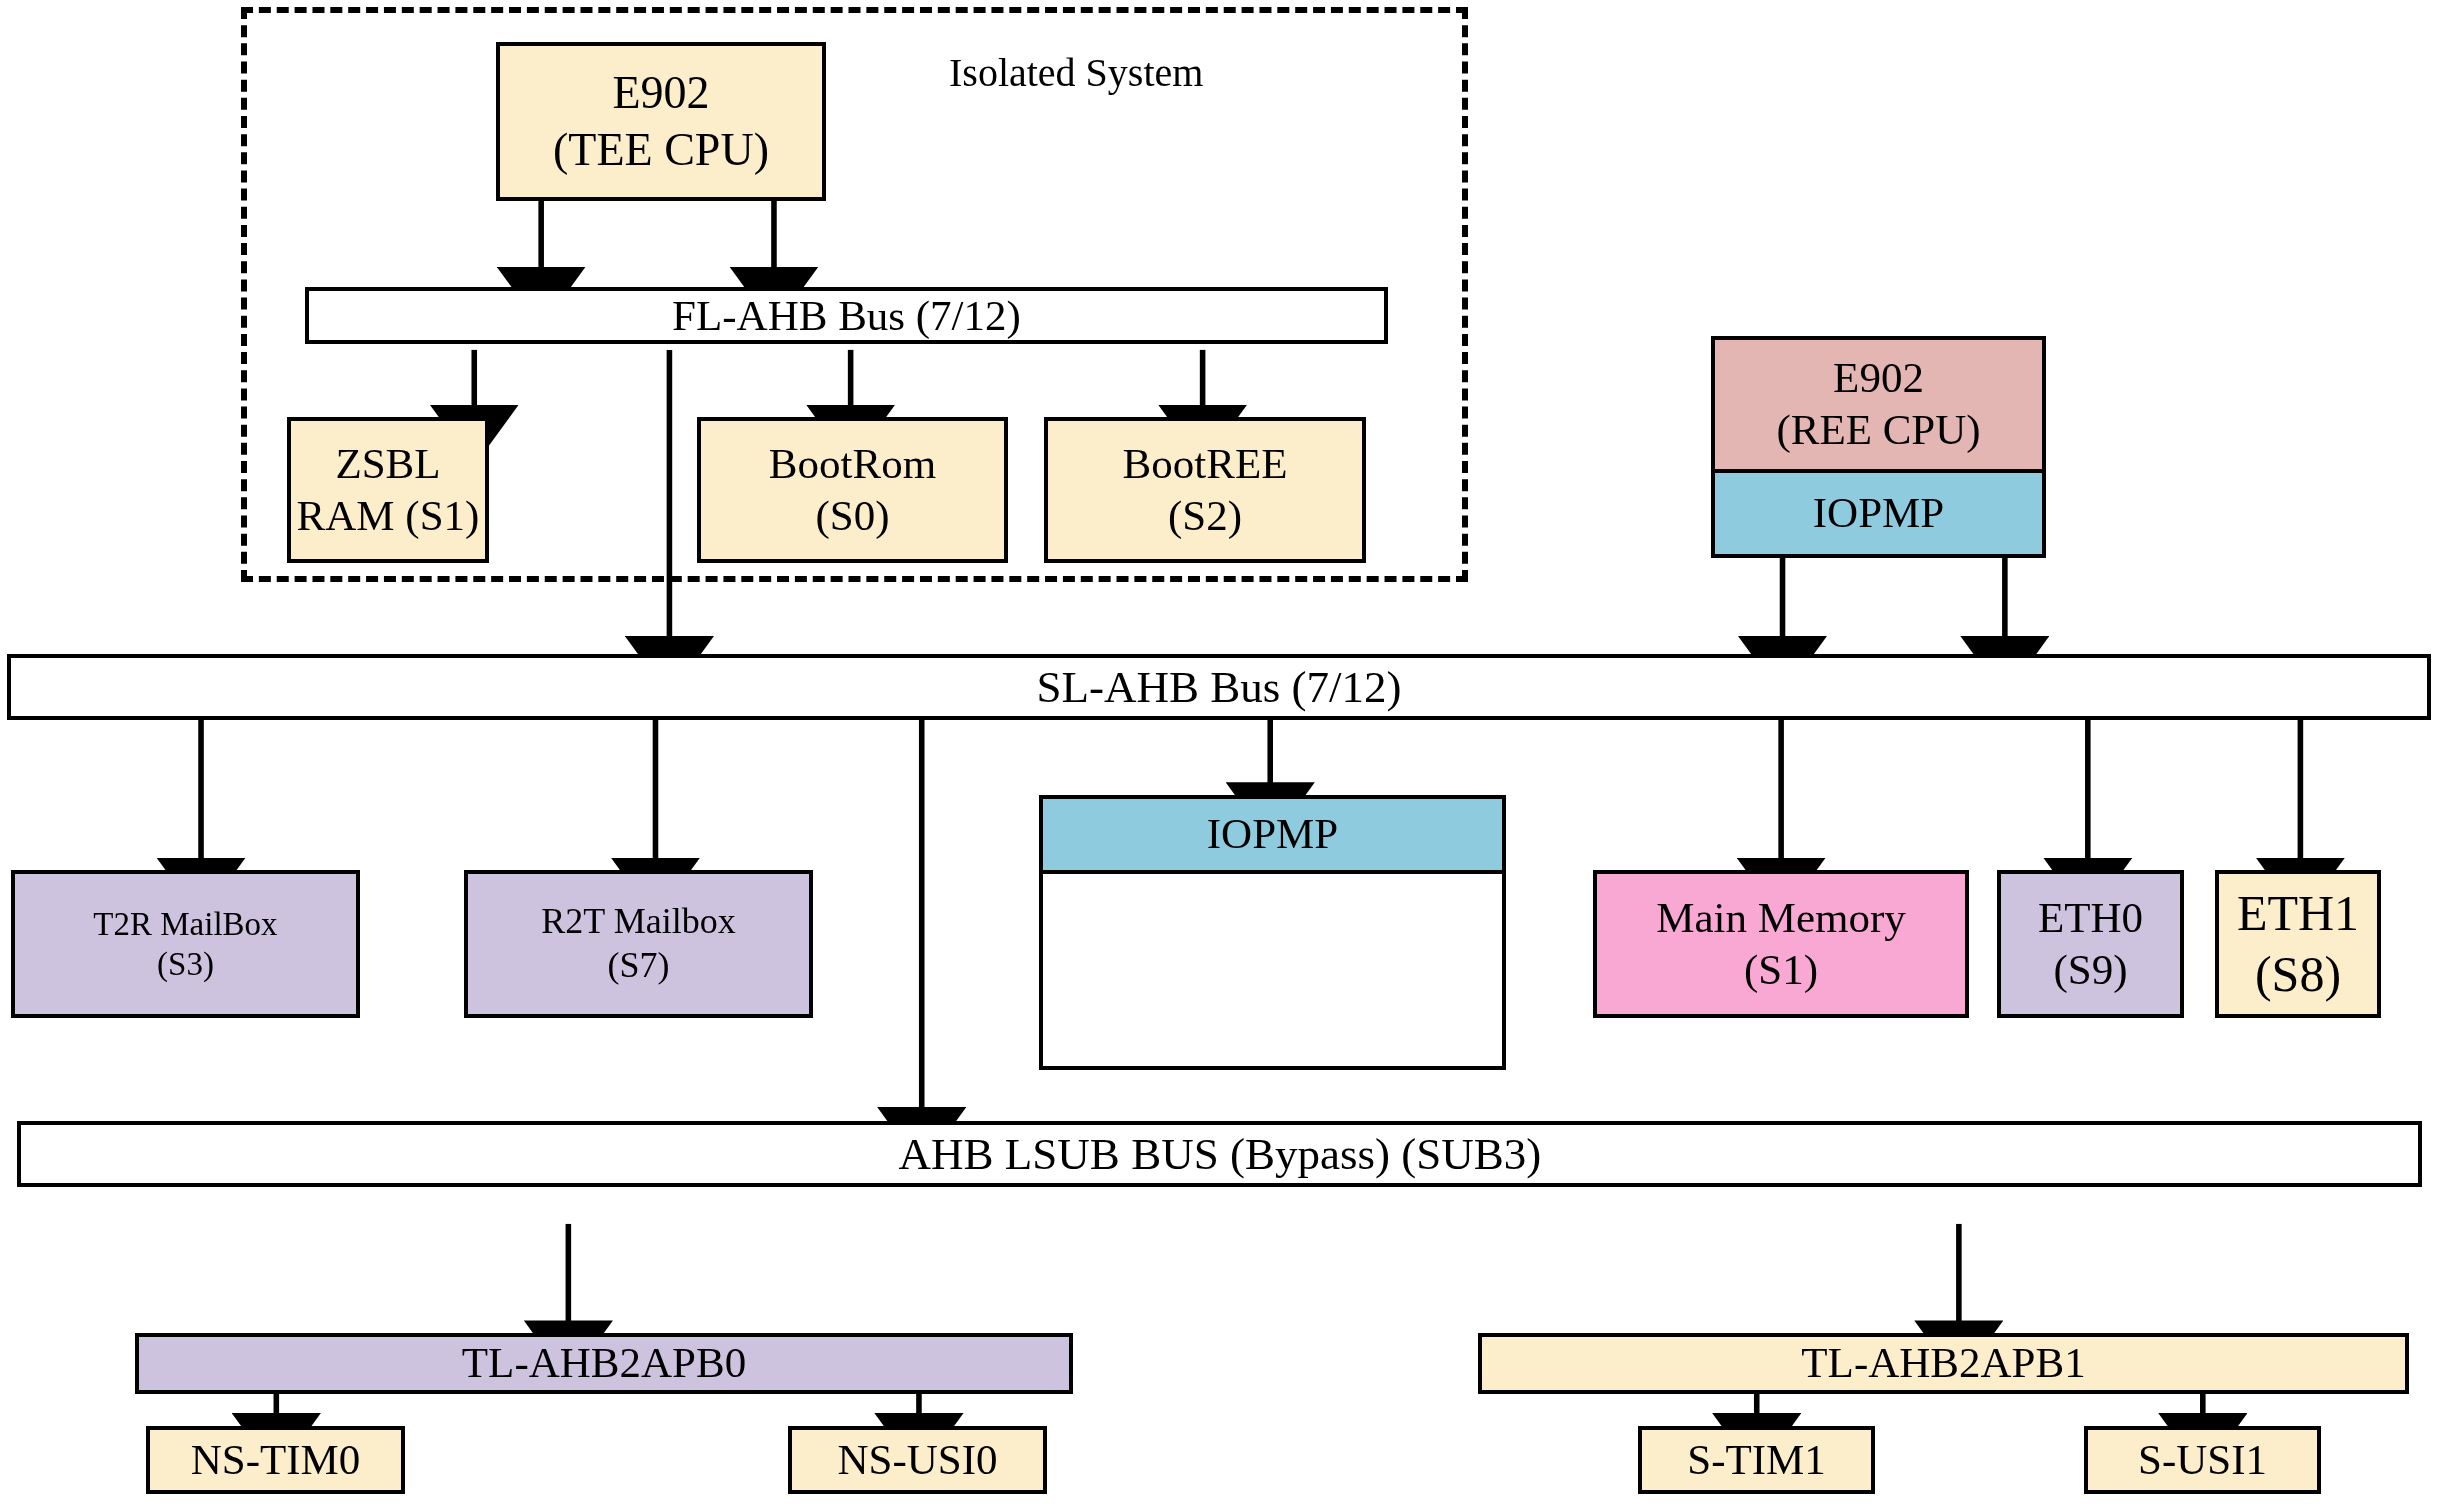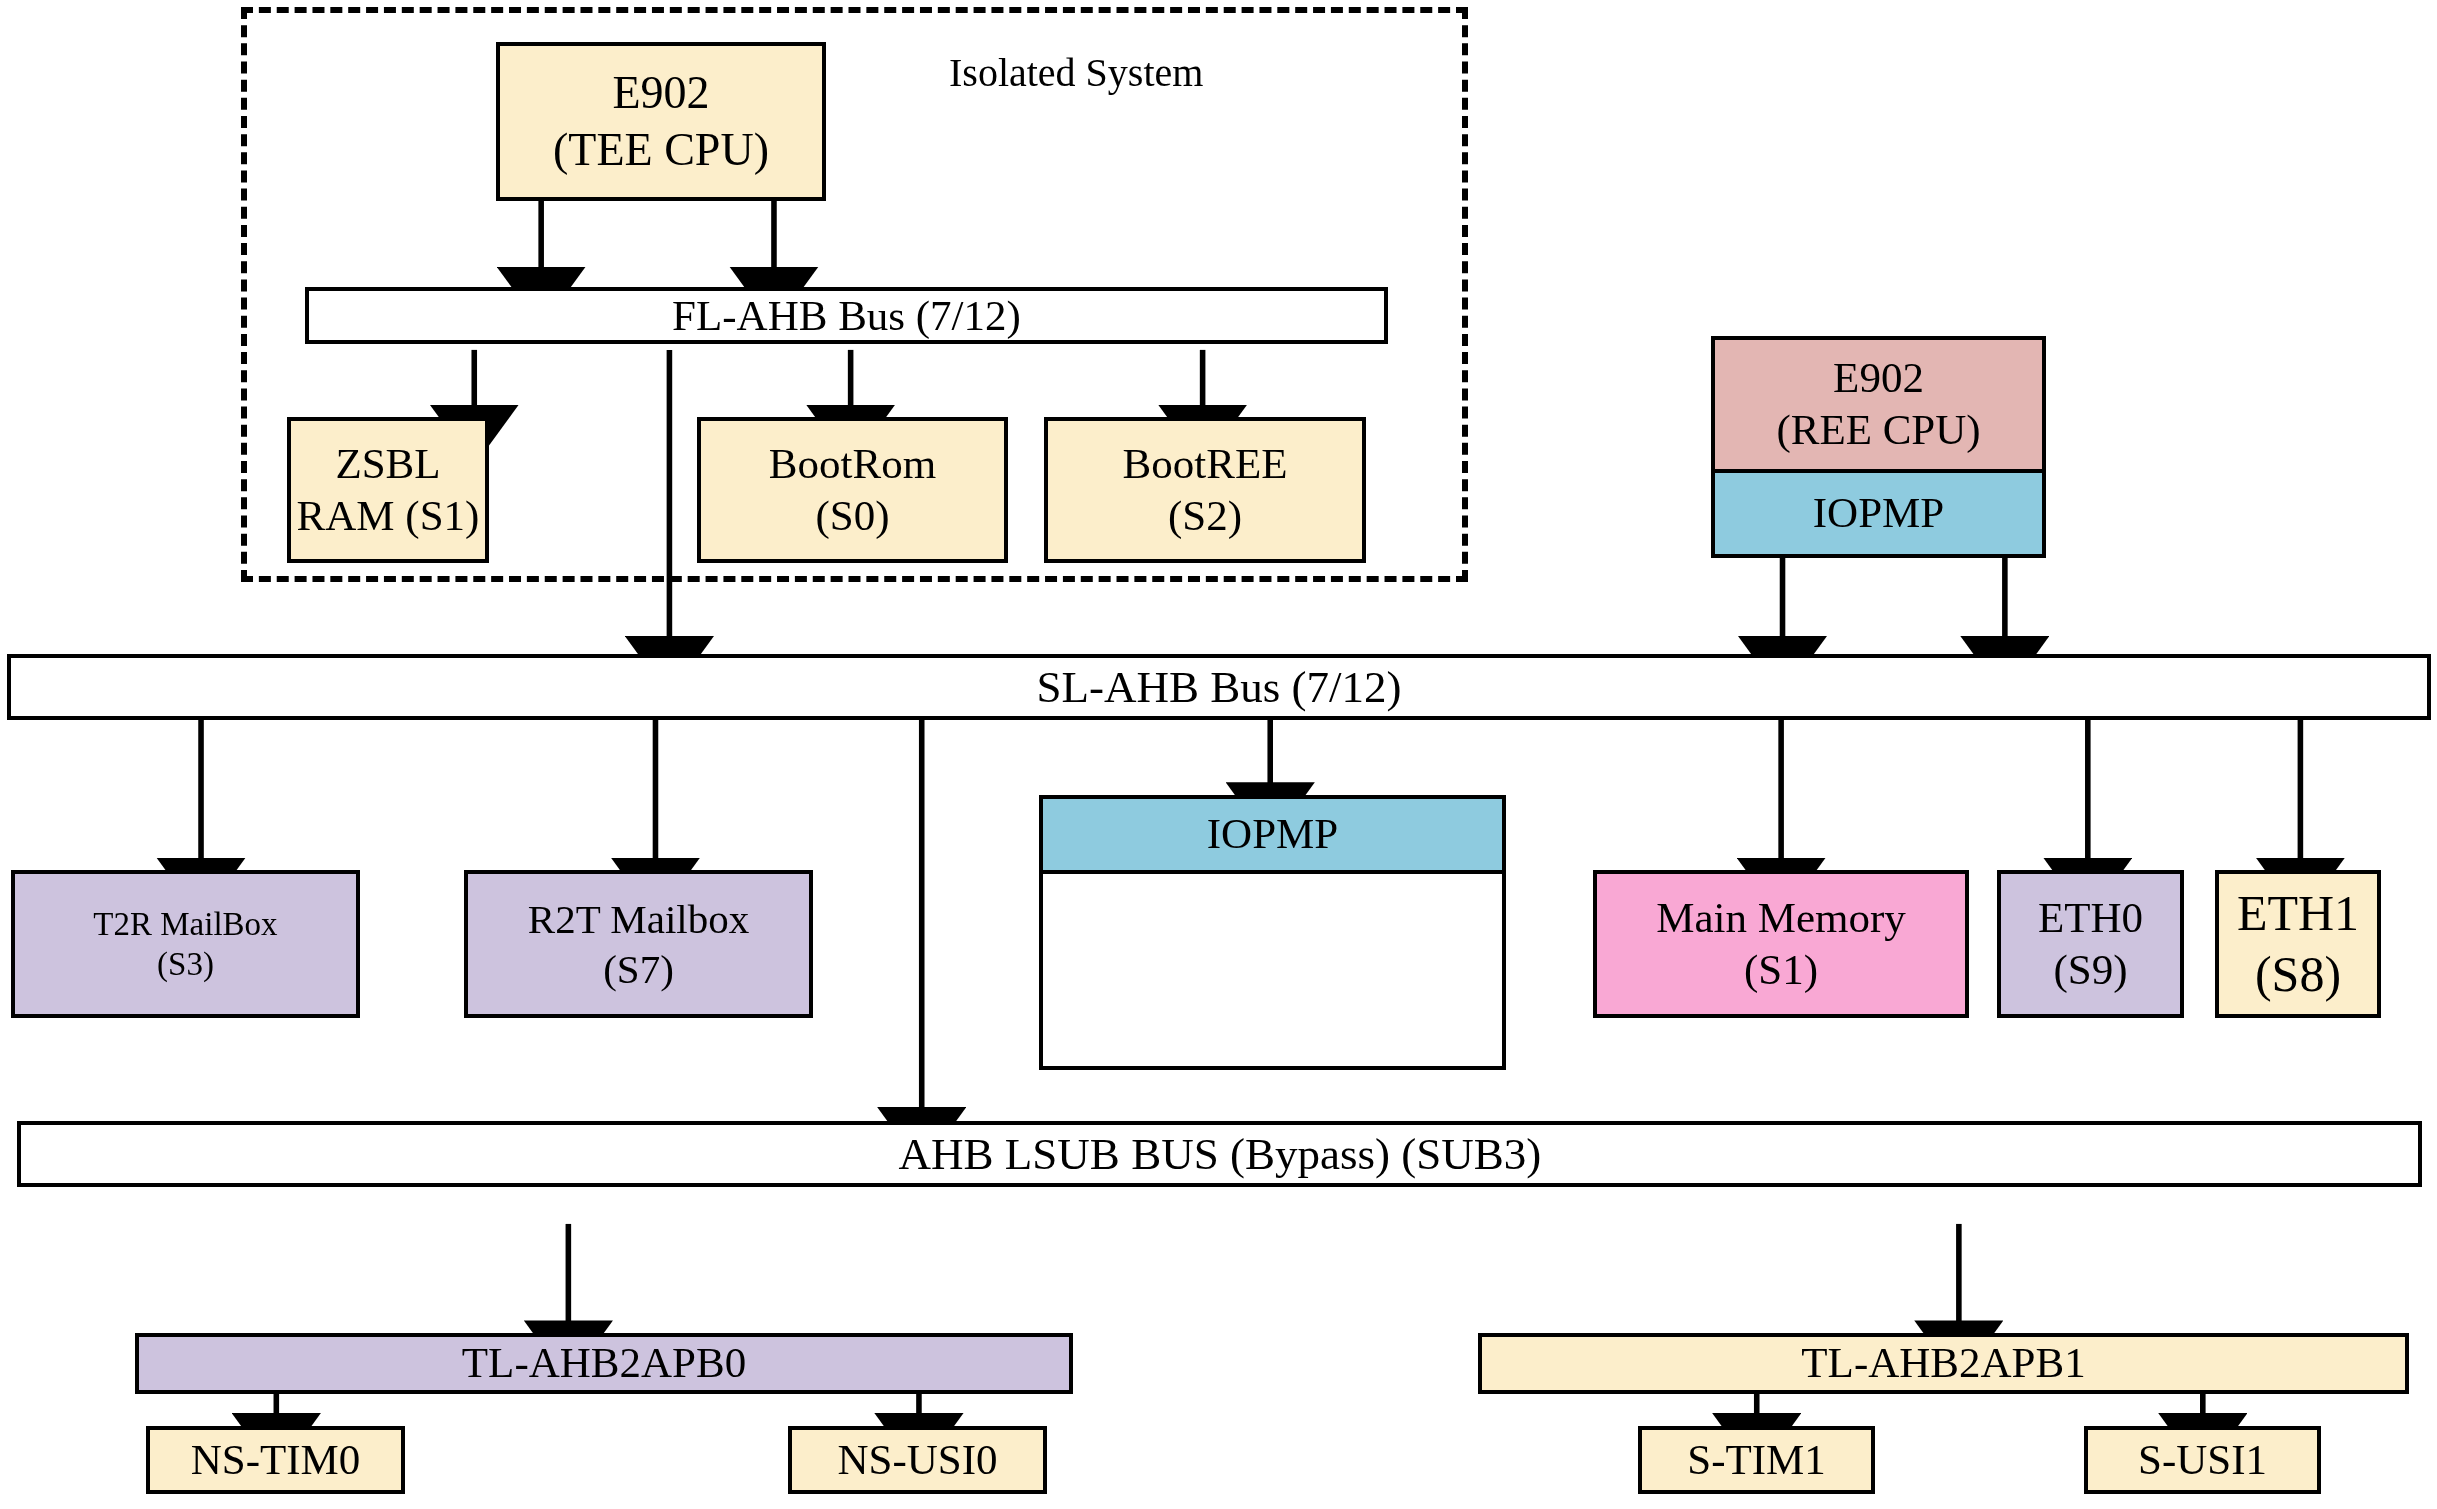--- a/index.html
+++ b/index.html
@@ -150,21 +150,21 @@
     <div class="seg" style="height:38%; background:#8ecbdf; font-size:43px;">IOPMP</div>
   </div>
 
   <div class="bus" style="left:7px; top:654px; width:2424px; height:66px; font-size:45px;">SL-AHB Bus (7/12)</div>
 
   <div class="box" style="left:11px; top:870px; width:349px; height:148px; background:#cdc3de; font-size:33px;">
     <span class="ln">T2R MailBox</span>
     <span class="ln">(S3)</span>
   </div>
 
-  <div class="box" style="left:464px; top:870px; width:349px; height:148px; background:#cdc3de; font-size:41px;">
+  <div class="box" style="left:464px; top:870px; width:349px; height:148px; background:#cdc3de; font-size:36px;">
     <span class="ln">R2T Mailbox</span>
     <span class="ln">(S7)</span>
   </div>
 
   <div class="split" style="left:1039px; top:795px; width:467px; height:275px;">
     <div class="seg top" style="height:28%; background:#8ecbdf; font-size:43px;">IOPMP</div>
   </div>
 
   <div class="box" style="left:1593px; top:870px; width:376px; height:148px; background:#f9a8d4; font-size:43px;">
     <span class="ln">Main Memory</span>

